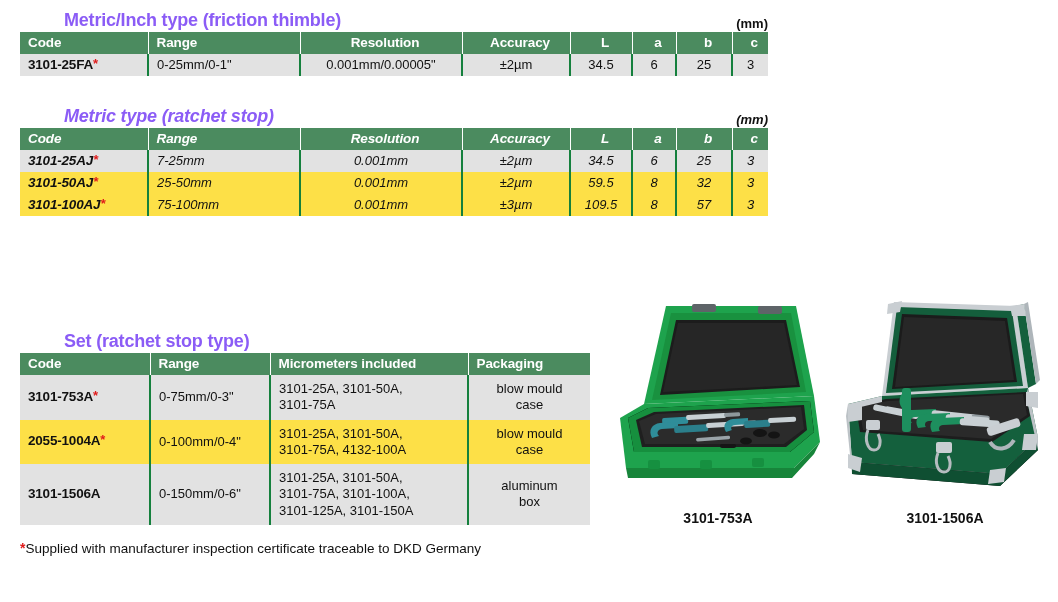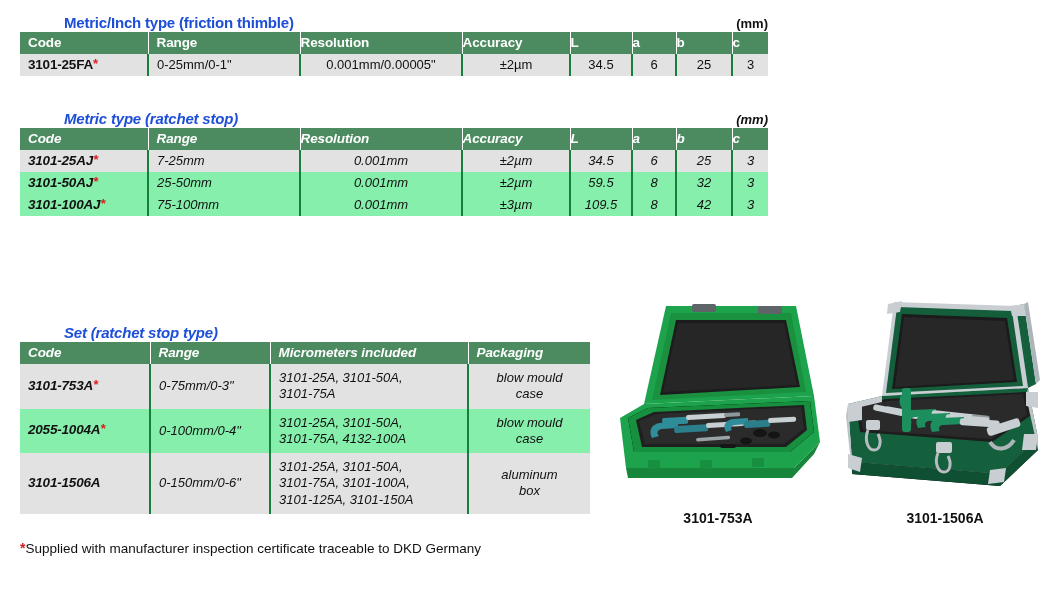--- a/index.html
+++ b/index.html
@@ -21,23 +21,23 @@
   .table-block { position: absolute; }
 
   .block-head {
     position: relative;
     height: 20px;
   }
   .section-title {
     position: absolute;
     left: 0;
     bottom: 1px;
-    font-size: 15px;
-    font-weight: bold;
-    color: #1d4ed8;
+    font-size: 18px;
+    font-weight: bold;
+    color: #8b5cf6;
     white-space: nowrap;
     letter-spacing: -0.2px;
     padding-left: 44px;
   }
   .unit-note {
     position: absolute;
     right: 0;
     bottom: 1px;
     font-size: 13px;
     font-weight: bold;
@@ -53,40 +53,40 @@
     background: #4b8b5f;
     color: #ffffff;
     font-weight: bold;
     font-size: 13.5px;
     text-align: left;
     padding: 3px 0 4px 8px;
     border-right: 1px solid #ffffff;
     letter-spacing: -0.1px;
     white-space: nowrap;
   }
-  table.spec th.c { padding-left: 0; padding-right: 0; }
+  table.spec th.c { text-align: center; padding-left: 8px; padding-right: 0; }
   table.spec th:last-child { border-right: none; }
 
   table.spec td {
     border-right: 2px solid #15803d;
     padding: 3px 8px 4px 8px;
     color: #111111;
     font-size: 13px;
     vertical-align: middle;
     white-space: nowrap;
   }
   table.spec td:last-child { border-right: none; }
   table.spec td.c { text-align: center; padding-left: 2px; padding-right: 2px; }
   table.spec td.code {
     font-weight: bold;
     font-size: 13.5px;
     letter-spacing: -0.2px;
   }
   table.spec tr.odd td  { background: #e2e2e2; }
-  table.spec tr.even td { background: #86efac; }
+  table.spec tr.even td { background: #fde047; }
 
   .ast {
     color: #e01b1b;
     font-weight: bold;
     font-size: 13px;
     vertical-align: top;
     line-height: 1;
   }
 
   
@@ -212,28 +212,28 @@
         <td class="c">32</td>
         <td class="c">3</td>
       </tr>
       <tr class="even">
         <td class="code"><span>3101-100AJ</span><span class="ast">*</span></td>
         <td>75-100mm</td>
         <td class="c">0.001mm</td>
         <td class="c">±3µm</td>
         <td class="c">109.5</td>
         <td class="c">8</td>
-        <td class="c">42</td>
+        <td class="c">57</td>
         <td class="c">3</td>
       </tr>
     </tbody>
   </table>
 </div>
 
-<div class="table-block" style="left:20px; top:322px; width:570px;font-style:italic;">
+<div class="table-block" style="left:20px; top:333px; width:570px;">
   <div class="block-head">
     <span class="section-title">Set (ratchet stop type)</span>
   </div>
   <table class="spec setspec" style="width:570px;">
     <colgroup>
       <col style="width:130px">
         <col style="width:120px">
         <col style="width:198px">
         <col style="width:122px">
     </colgroup>

